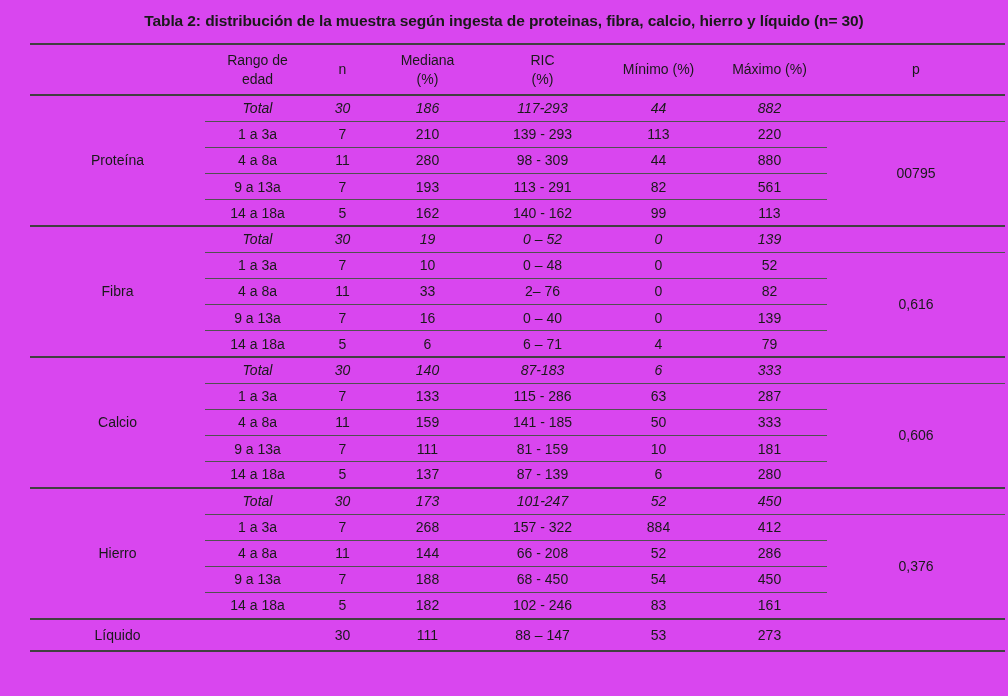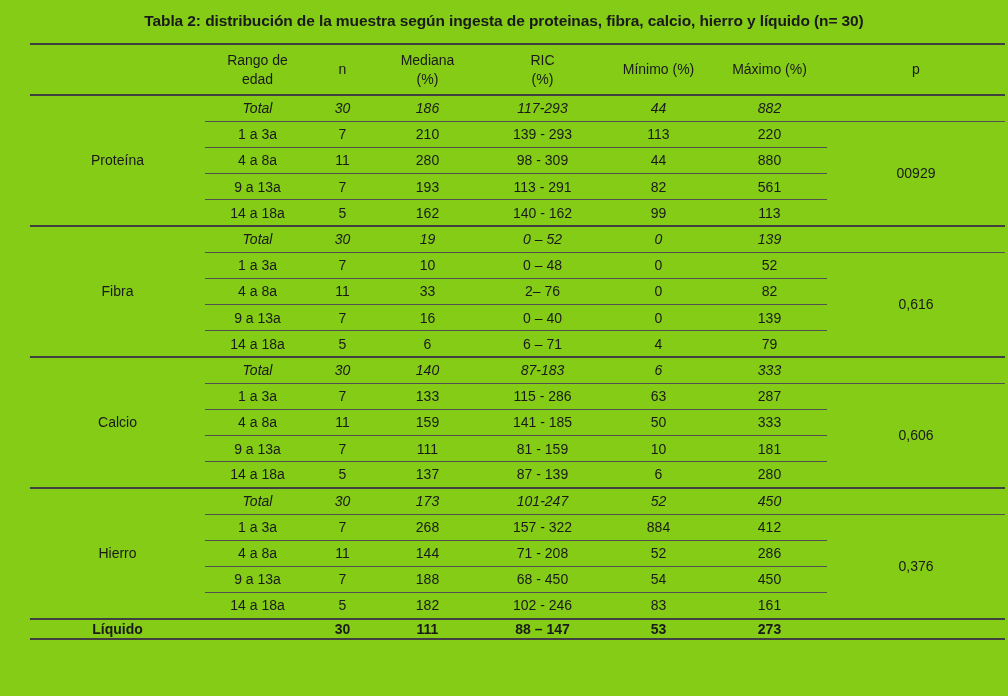--- a/index.html
+++ b/index.html
@@ -6,21 +6,21 @@
   body {
     width: 1008px; height: 696px;
     background: #ffffff;
     font-family: "Liberation Sans", sans-serif;
     color: #1a1a1a;
     -webkit-font-smoothing: antialiased;
   }
   .page {
     position: relative;
     width: 1008px; height: 696px;
-    background: #84cc16;
+    background: #d946ef;
     overflow: hidden;
   }
   .title {
     padding-top: 12px;
     text-align: center;
     font-size: 15.5px;
     font-weight: bold;
     letter-spacing: -0.1px;
     color: #1a1a1a;
   }
@@ -43,21 +43,21 @@
     color: #1a1a1a;
   }
   .data-table td {
     padding: 0;
     font-size: 14px;
     text-align: center;
     vertical-align: middle;
     color: #1a1a1a;
   }
   tr.body-row   { height: 26.2px; }
-  tr.single-row { height: 20px; font-weight: bold; }
+  tr.single-row { height: 32px; }
   .c-nutrient {
     text-align: left;
     padding-left: 10px;
     margin-top: 32px;
   }
   .mid-line   { border-bottom: 1.5px solid #515151; }
   .total-line { border-bottom: 1.5px solid #515151; font-style: italic; }
   .end-line   { border-bottom: 2px solid #404040; }
   .p-col      { padding-right: 34px; }
 </style>
@@ -118,21 +118,21 @@
           <td class="total-line">882</td>
           <td class="total-line p-col"></td>
         </tr>
         <tr class="body-row">
           <td class="mid-line">1 a 3a</td>
           <td class="mid-line">7</td>
           <td class="mid-line">210</td>
           <td class="mid-line">139 - 293</td>
           <td class="mid-line">113</td>
           <td class="mid-line">220</td>
-          <td rowspan="4" class="end-line p-col">00929</td>
+          <td rowspan="4" class="end-line p-col">00795</td>
         </tr>
         <tr class="body-row">
           <td class="mid-line">4 a 8a</td>
           <td class="mid-line">11</td>
           <td class="mid-line">280</td>
           <td class="mid-line">98 - 309</td>
           <td class="mid-line">44</td>
           <td class="mid-line">880</td>
         </tr>
         <tr class="body-row">
@@ -253,21 +253,21 @@
           <td class="mid-line">268</td>
           <td class="mid-line">157 - 322</td>
           <td class="mid-line">884</td>
           <td class="mid-line">412</td>
           <td rowspan="4" class="end-line p-col">0,376</td>
         </tr>
         <tr class="body-row">
           <td class="mid-line">4 a 8a</td>
           <td class="mid-line">11</td>
           <td class="mid-line">144</td>
-          <td class="mid-line">71 - 208</td>
+          <td class="mid-line">66 - 208</td>
           <td class="mid-line">52</td>
           <td class="mid-line">286</td>
         </tr>
         <tr class="body-row">
           <td class="mid-line">9 a 13a</td>
           <td class="mid-line">7</td>
           <td class="mid-line">188</td>
           <td class="mid-line">68 - 450</td>
           <td class="mid-line">54</td>
           <td class="mid-line">450</td>

